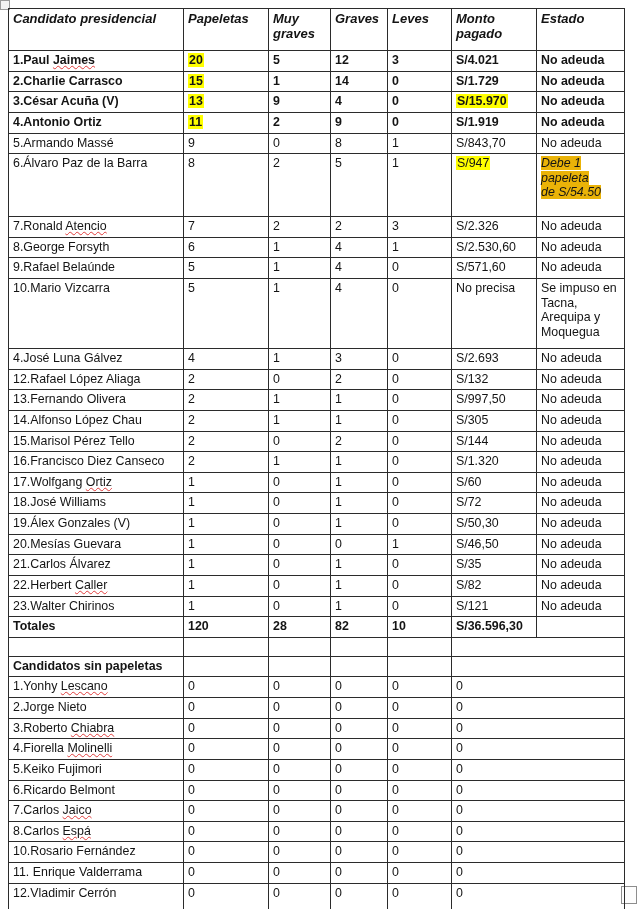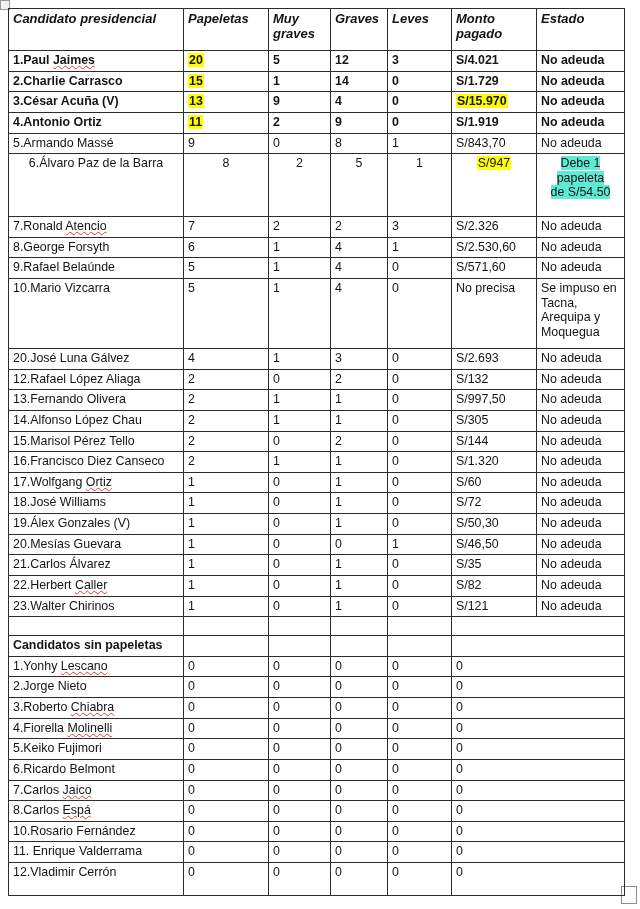--- a/index.html
+++ b/index.html
@@ -69,34 +69,35 @@
     font-size: 13px;
     padding-top: 4px;
     padding-bottom: 5px;
     margin-left: 48px;
   }
   tr.hdr { height: 42px; }
 
   tr.r-std { height: 19px; }
   tr.bold td { font-weight: bold; }
 
-  tr.r-tall6 { height: 63px; text-align: center; }
+  tr.r-tall6 { height: 63px; }
   tr.r-tall10 { height: 70px; }
   tr.r-tall12 { height: 33px; }
   tr.r-blank { height: 19px; }
   tr.r-totales { height: 20px; }
 
   .hl {
     background: #ffff00;
     padding: 0 1px;
   }
   .hl-block {
-    background: #5eead4;
+    background: #eab308;
     display: inline;
     box-decoration-break: clone;
+    font-style: italic;
     -webkit-box-decoration-break: clone;
   }
 
   
   .sq {
     text-decoration: underline;
     text-decoration-style: wavy;
     text-decoration-color: #e03c3c;
     text-decoration-thickness: 1px;
     text-underline-offset: 1px;
@@ -213,21 +214,21 @@
         <tr class="r-std r-tall10">
           <td>10.Mario Vizcarra</td>
           <td>5</td>
           <td>1</td>
           <td>4</td>
           <td>0</td>
           <td>No precisa</td>
           <td>Se impuso en Tacna, Arequipa y Moquegua</td>
         </tr>
         <tr class="r-std">
-          <td>20.José Luna Gálvez</td>
+          <td>4.José Luna Gálvez</td>
           <td>4</td>
           <td>1</td>
           <td>3</td>
           <td>0</td>
           <td>S/2.693</td>
           <td>No adeuda</td>
         </tr>
         <tr class="r-std">
           <td>12.Rafael López Aliaga</td>
           <td>2</td>
@@ -328,20 +329,29 @@
           <td>No adeuda</td>
         </tr>
         <tr class="r-std">
           <td>23.Walter Chirinos</td>
           <td>1</td>
           <td>0</td>
           <td>1</td>
           <td>0</td>
           <td>S/121</td>
           <td>No adeuda</td>
+        </tr>
+        <tr class="r-totales bold">
+          <td>Totales</td>
+          <td>120</td>
+          <td>28</td>
+          <td>82</td>
+          <td>10</td>
+          <td>S/36.596,30</td>
+          <td></td>
         </tr>
         <tr class="r-blank">
           <td></td>
           <td></td>
           <td></td>
           <td></td>
           <td></td>
           <td colspan="2"></td>
         </tr>
         <tr class="r-std bold">

